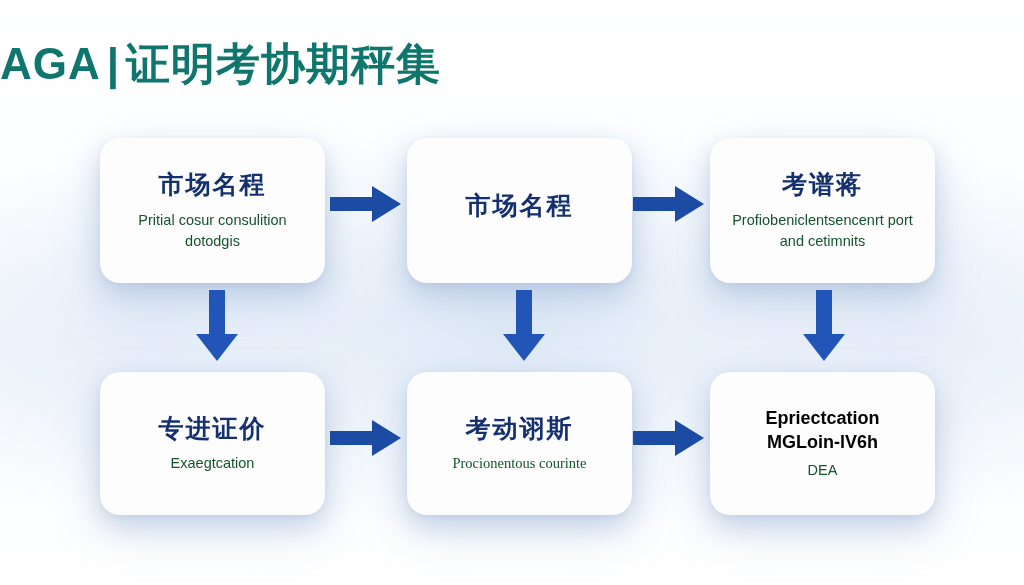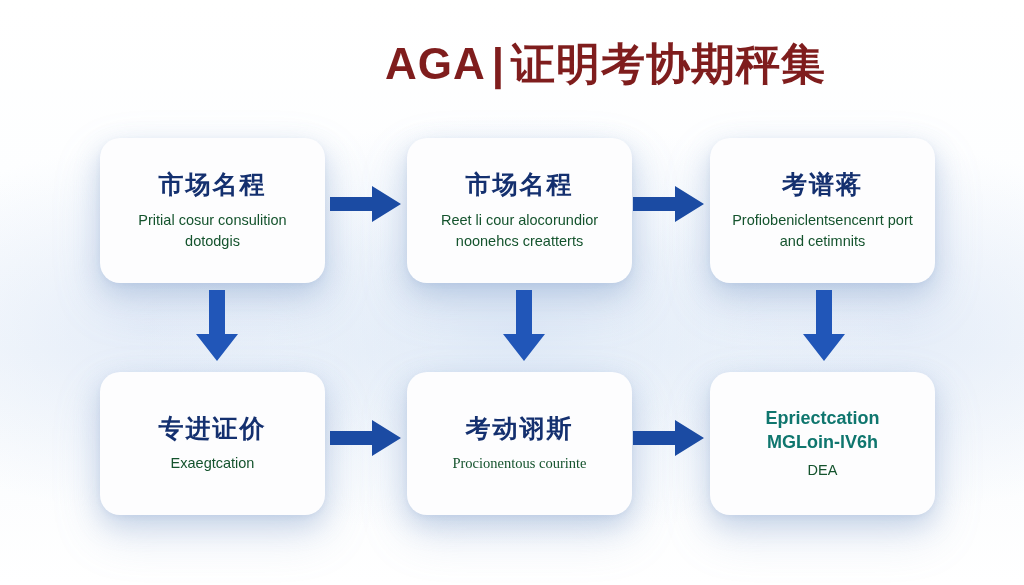--- a/index.html
+++ b/index.html
@@ -31,22 +31,22 @@
     position: absolute;
     inset: 0;
   }
 
   
   .title {
     position: absolute;
     left: 0;
     top: 38px;
     width: 826px;
-    text-align: right;
-    color: #7f1d1d;
+    text-align: left;
+    color: #0f766e;
     font-size: 44px;
     font-weight: bold;
     letter-spacing: 1px;
     line-height: 1.18;
     white-space: nowrap;
   }
   .title .sep {
     font-weight: bold;
     padding: 0 6px;
   }
@@ -79,21 +79,21 @@
   .card-sub {
     color: #14532d;
     font-size: 14.5px;
     font-weight: normal;
     line-height: 1.45;
     text-align: center;
     max-width: 190px;
   }
   
   .card-latin {
-    color: #0f766e;
+    color: #000000;
     font-size: 18px;
     font-weight: bold;
     line-height: 1.35;
     text-align: center;
     margin-bottom: 5px;
   }
   .card-latin .l2 { display: block; }
 
   
   #card-1 { left: 100px;  top: 138px; width: 225px; height: 145px; }
@@ -133,24 +133,20 @@
   <div class="card" id="card-1">
     <div class="card-cjk">市场名程</div>
     <div class="card-sub">
       <span>Pritial cosur consulition</span>
       <span>dotodgis</span>
     </div>
   </div>
 
   <div class="card" id="card-2">
     <div class="card-cjk">市场名程</div>
-    <div class="card-sub">
-      <span>Reet li cour alocorundior</span>
-      <span>noonehcs creatterts</span>
-    </div>
   </div>
 
   <div class="card" id="card-3">
     <div class="card-cjk">考谱蒋</div>
     <div class="card-sub">
       <span>Profiobeniclentsencenrt</span>
       <span>port and cetimnits</span>
     </div>
   </div>
 

